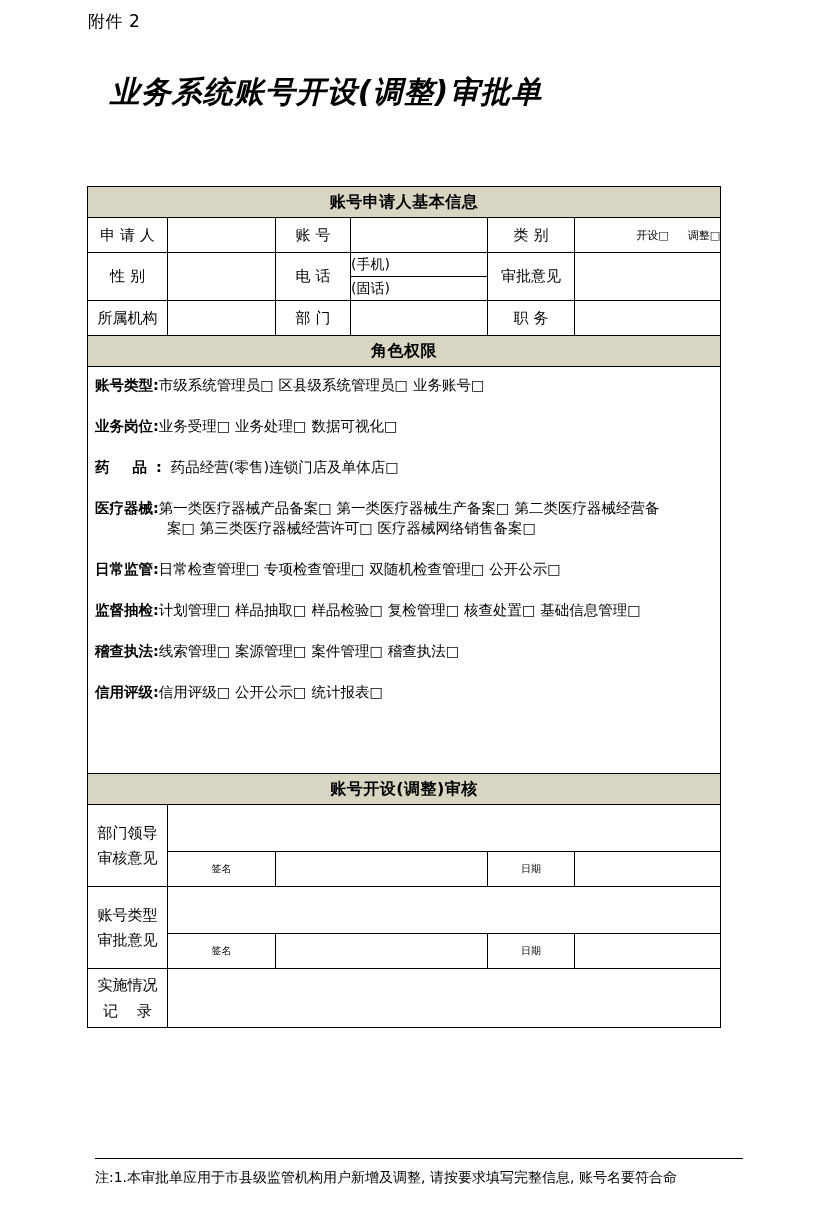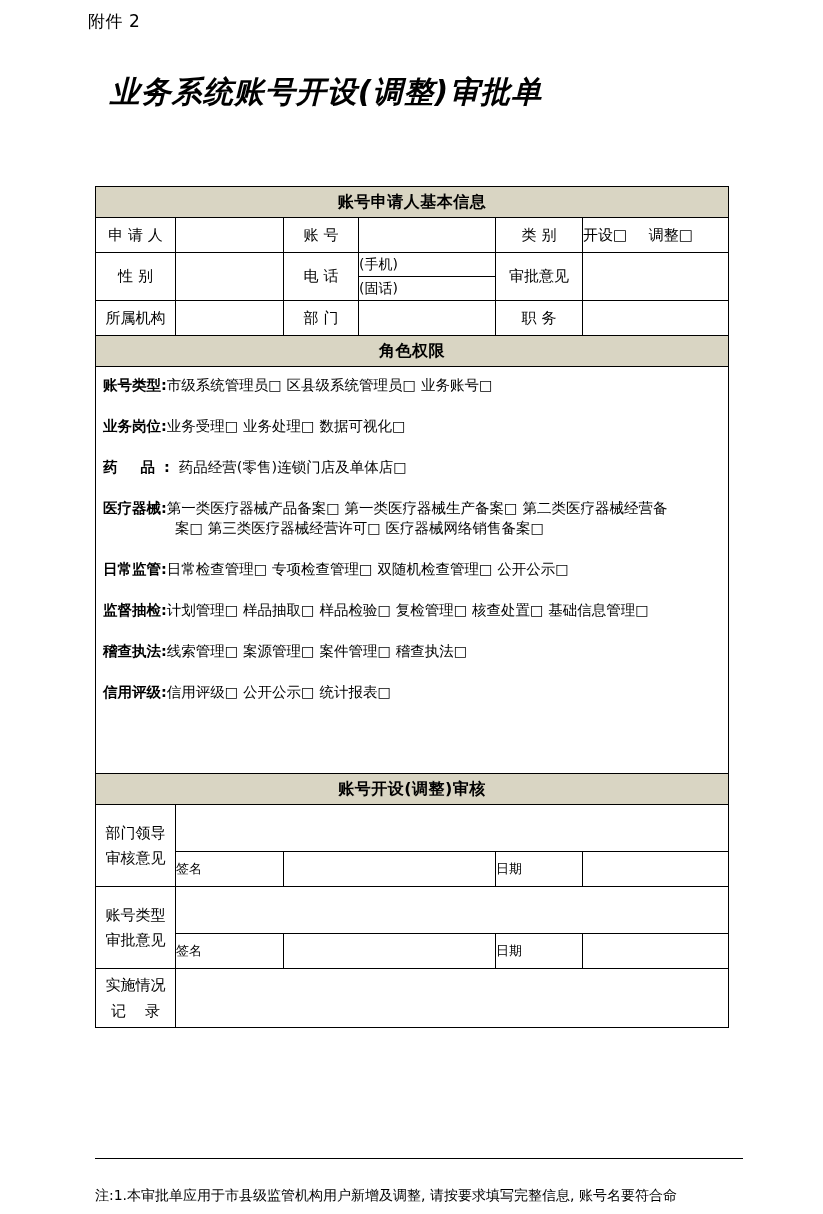--- a/index.html
+++ b/index.html
@@ -53,21 +53,21 @@
     top: 141px;
     font-size: 16px;
     white-space: nowrap;
   }
   .apply-date .gap-s { display: inline-block; width: 34px; }
   .apply-date .gap-m { display: inline-block; width: 26px; }
 
   
   .form-table {
     position: absolute;
-    left: 95px;
+    left: 87px;
     top: 186px;
     width: 633px;
     border-collapse: collapse;
     table-layout: fixed;
     font-size: 15px;
   }
   .form-table td {
     border: 1px solid #000000;
     padding: 0;
     vertical-align: middle;
@@ -94,22 +94,22 @@
   .cell-blank {
     height: 34px;
   }
   .sub-cell {
     height: 23px;
     padding-left: 6px;
     font-size: 14px;
     text-align: left;
   }
   .cat-cell {
-    text-align: left;
-    font-size: 15px;
+    text-align: right;
+    font-size: 11px;
     white-space: nowrap;
   }
   .cat-cell .cbgap { display: inline-block; width: 12px; }
 
   
   .perm-cell {
     padding: 0;
     height: 318px;
     vertical-align: top;
   }
@@ -148,41 +148,42 @@
     text-align: center;
     font-size: 15px;
     line-height: 25px;
     white-space: nowrap;
     width: 80px;
   }
   .appr-area {
     height: 46px;
   }
   .sig-lbl {
-    font-size: 13px;
+    text-align: center;
+    font-size: 10px;
     white-space: nowrap;
     height: 34px;
   }
   .impl-lbl {
     text-align: center;
     font-size: 15px;
     line-height: 26px;
     white-space: nowrap;
   }
   .impl-lbl .spread2 { letter-spacing: 7px; text-indent: 7px; display: inline-block; }
   .impl-area { height: 58px; }
 
   
   .footnote {
     position: absolute;
     left: 95px;
     top: 1158px;
     width: 648px;
     border-top: 1px solid #000000;
-    padding-top: 25px;
+    padding-top: 7px;
     font-size: 14px;
     line-height: 22px;
   }
   .footnote .fn-line2 {
     display: block;
     padding-left: 44px;
   }
 </style>
 </head>
 <body>

